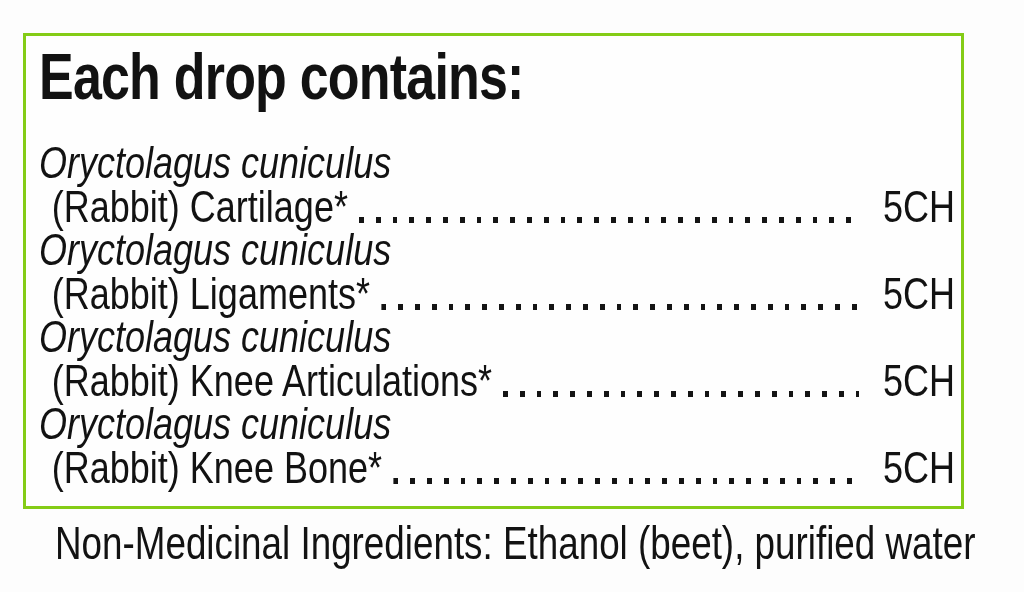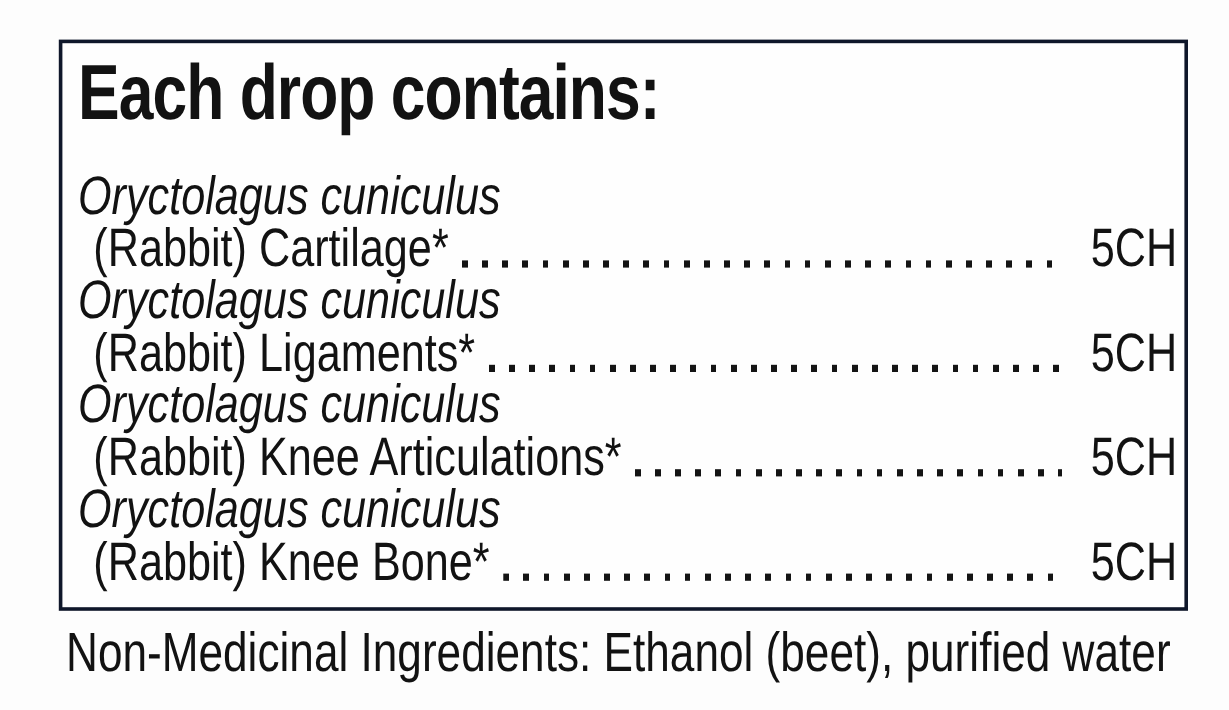--- a/index.html
+++ b/index.html
@@ -8,25 +8,25 @@
     position: relative;
     width: 1024px;
     height: 592px;
     background: #fdfdfd;
     font-family: "Liberation Sans", sans-serif;
     color: #121212;
     overflow: hidden;
   }
   .panel {
     position: absolute;
-    left: 49px;
+    left: 23px;
     top: 33px;
     width: 941px;
     height: 476px;
-    border: 3px solid #0f172a;
+    border: 3px solid #84cc16;
     background: #fefefe;
   }
   
   .panel-content {
     position: absolute;
     left: 13px;
     top: 0;
     width: 1145px;
     transform: scaleX(0.8);
     transform-origin: 0 0;

